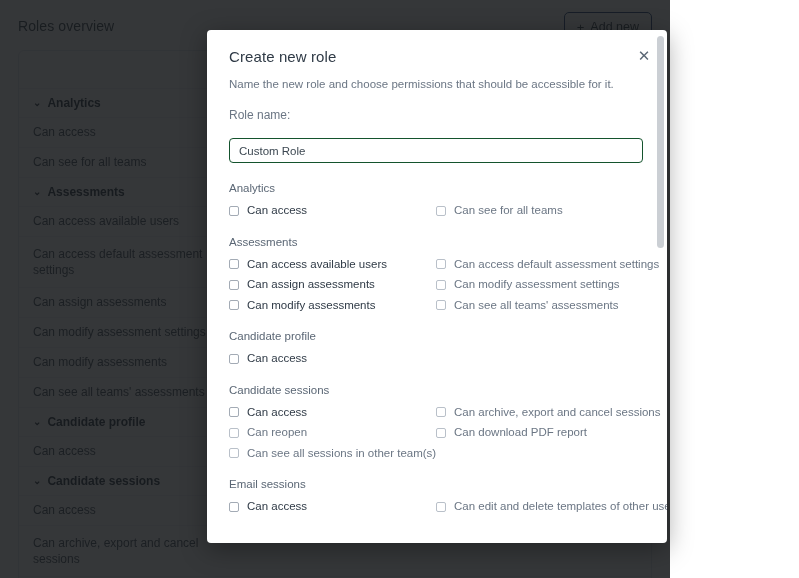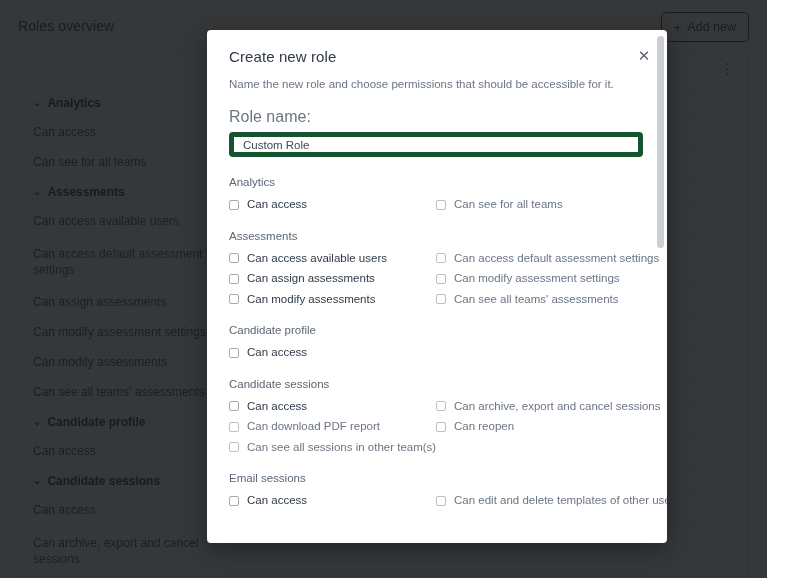--- a/index.html
+++ b/index.html
@@ -3,21 +3,21 @@
 <meta charset="utf-8">
 <style>
   * { box-sizing: border-box; margin: 0; padding: 0; }
   html, body {
     width: 799px; height: 578px;
     overflow: hidden;
     font-family: "Liberation Sans", sans-serif;
     background: #fff;
   }
 
-  #root { position: relative; width: 767px; height: 578px; background: #ffffff; }
+  #root { position: relative; width: 670px; height: 578px; background: #ffffff; }
 
   
   .bg-page {
     position: absolute; inset: 0;
     background: #ffffff;
     padding: 0;
   }
   .bg-title {
     position: absolute; left: 18px; top: 18px;
     font-size: 14px; color: #3d4852; letter-spacing: .1px;
@@ -105,24 +105,24 @@
     position: absolute; right: 14px; top: 16px;
     width: 18px; height: 18px;
     display: flex; align-items: center; justify-content: center;
     color: #5b6775; font-size: 15px; line-height: 1;
     z-index: 4;
   }
   .modal-sub {
     font-size: 11.5px; color: #6b7684; margin-bottom: 16px;
     line-height: 1.4;
   }
-  .field-label { font-size: 16px; color: #6b7684; margin-bottom: 6px; }
+  .field-label { font-size: 12px; color: #6b7684; margin-bottom: 16px; }
   .field-input {
     width: 100%; height: 25px;
-    border: 5px solid #14532d; border-radius: 4px;
+    border: 1px solid #14532d; border-radius: 4px;
     font-size: 11.5px; color: #3d4852;
     padding: 0 9px;
     font-family: "Liberation Sans", sans-serif;
     background: #fff;
     outline: none;
   }
 
   .sect { margin-top: 19px; }
   .sect-title {
     font-size: 11.5px; color: #5b6775; margin-bottom: 11px;
@@ -303,25 +303,25 @@
               <label class="perm strong">
                 <span class="box"></span>
                 <span class="txt">Can access</span>
               </label>
               <label class="perm">
                 <span class="box"></span>
                 <span class="txt">Can archive, export and cancel sessions</span>
               </label>
               <label class="perm">
                 <span class="box"></span>
+                <span class="txt">Can reopen</span>
+              </label>
+              <label class="perm">
+                <span class="box"></span>
                 <span class="txt">Can download PDF report</span>
-              </label>
-              <label class="perm">
-                <span class="box"></span>
-                <span class="txt">Can reopen</span>
               </label>
               <label class="perm">
                 <span class="box"></span>
                 <span class="txt">Can see all sessions in other team(s)</span>
               </label>
             </div>
           </div>
           <div class="sect">
             <div class="sect-title">Email sessions</div>
             <div class="perm-grid">

